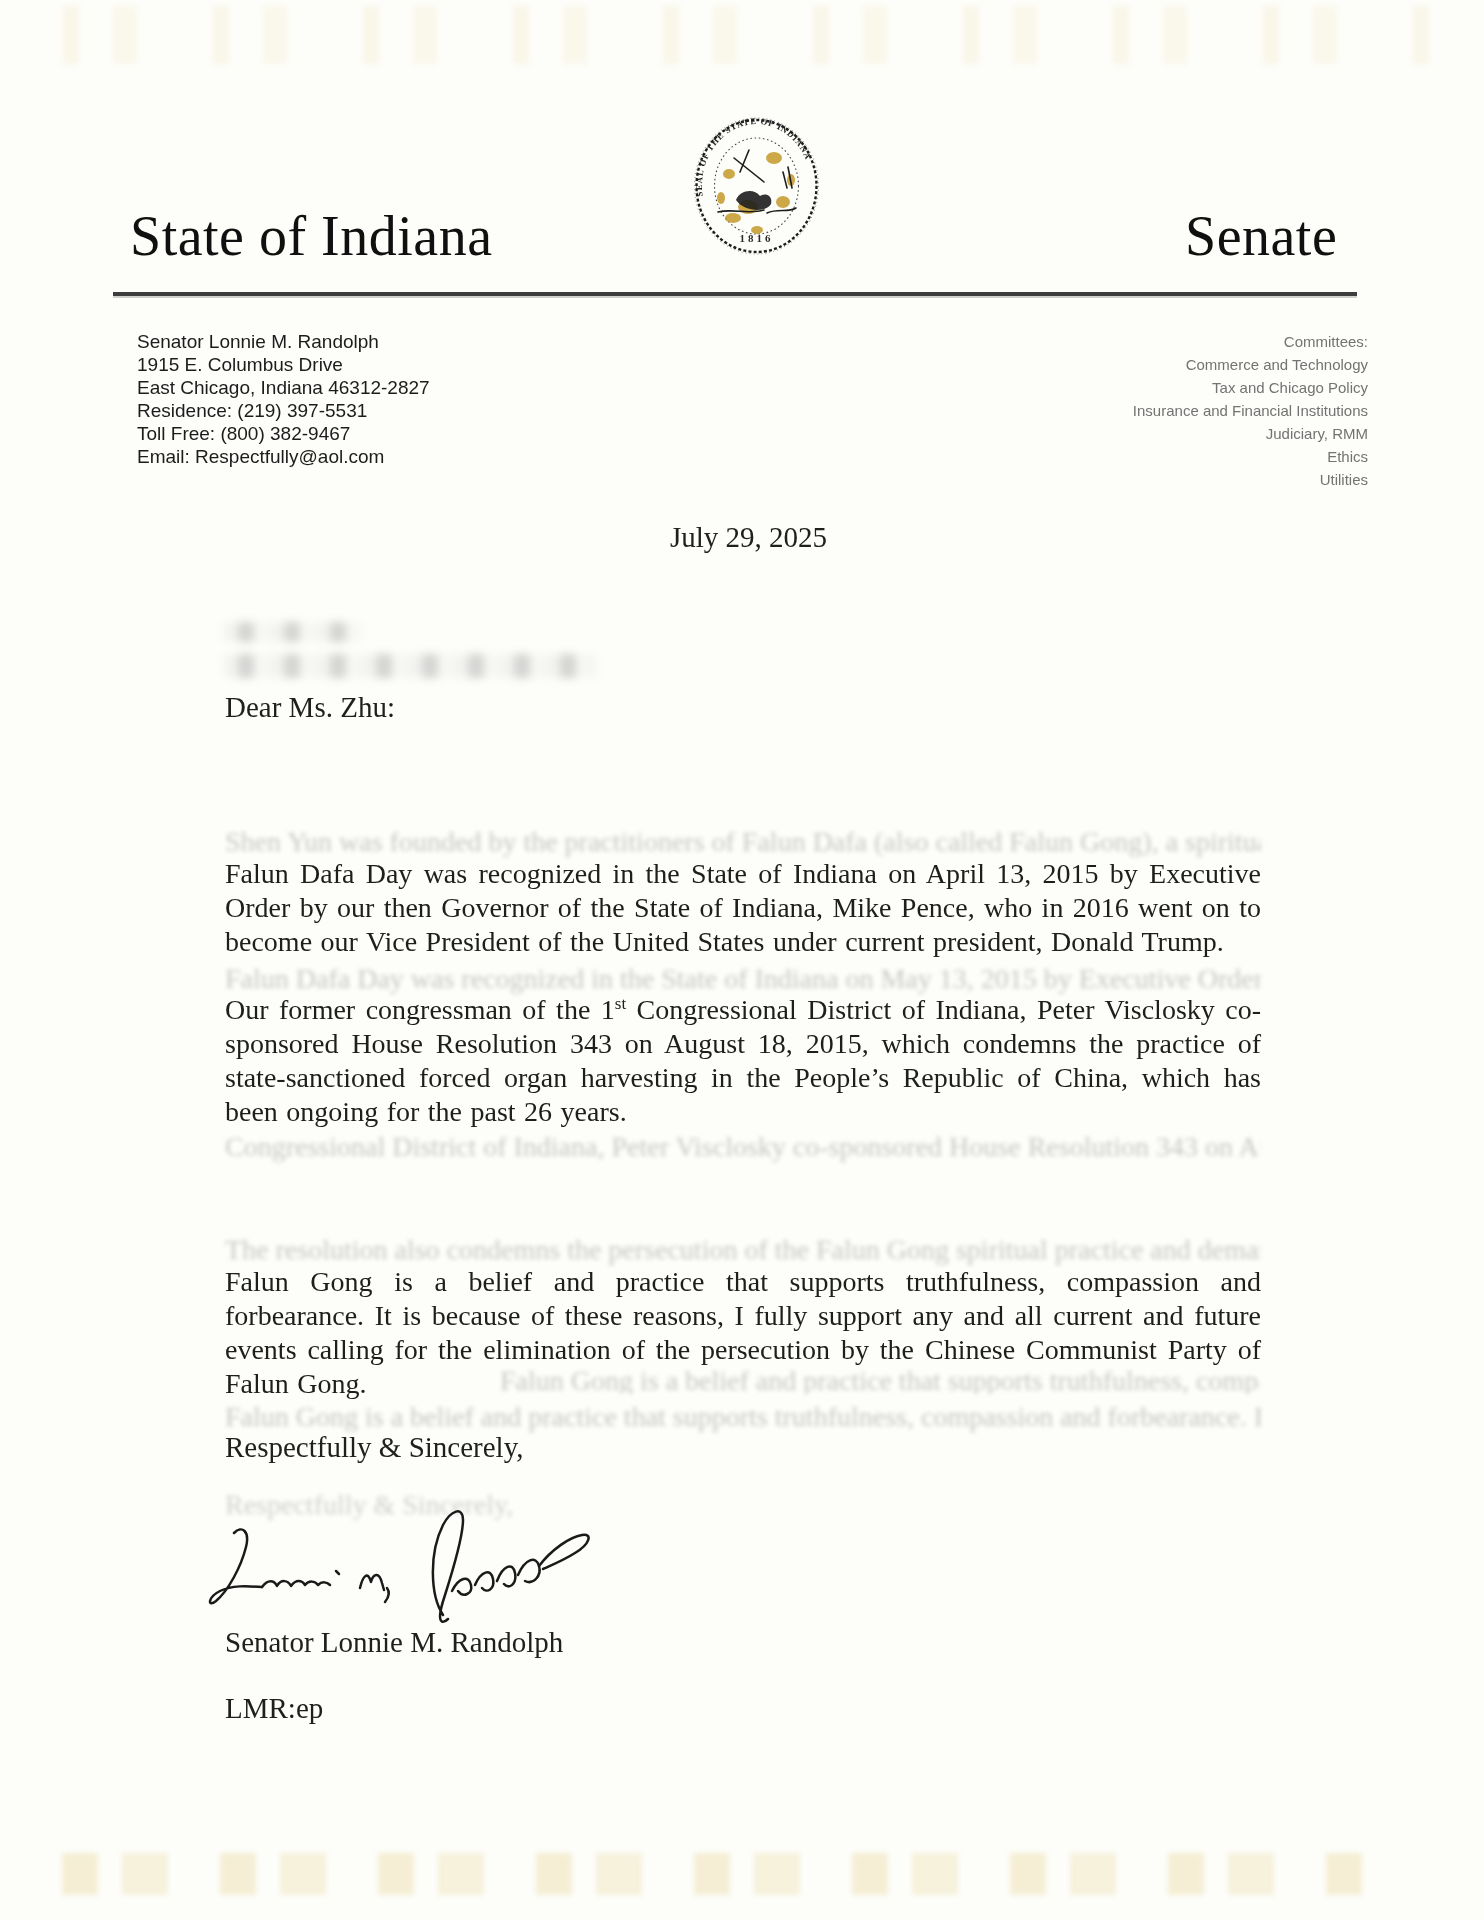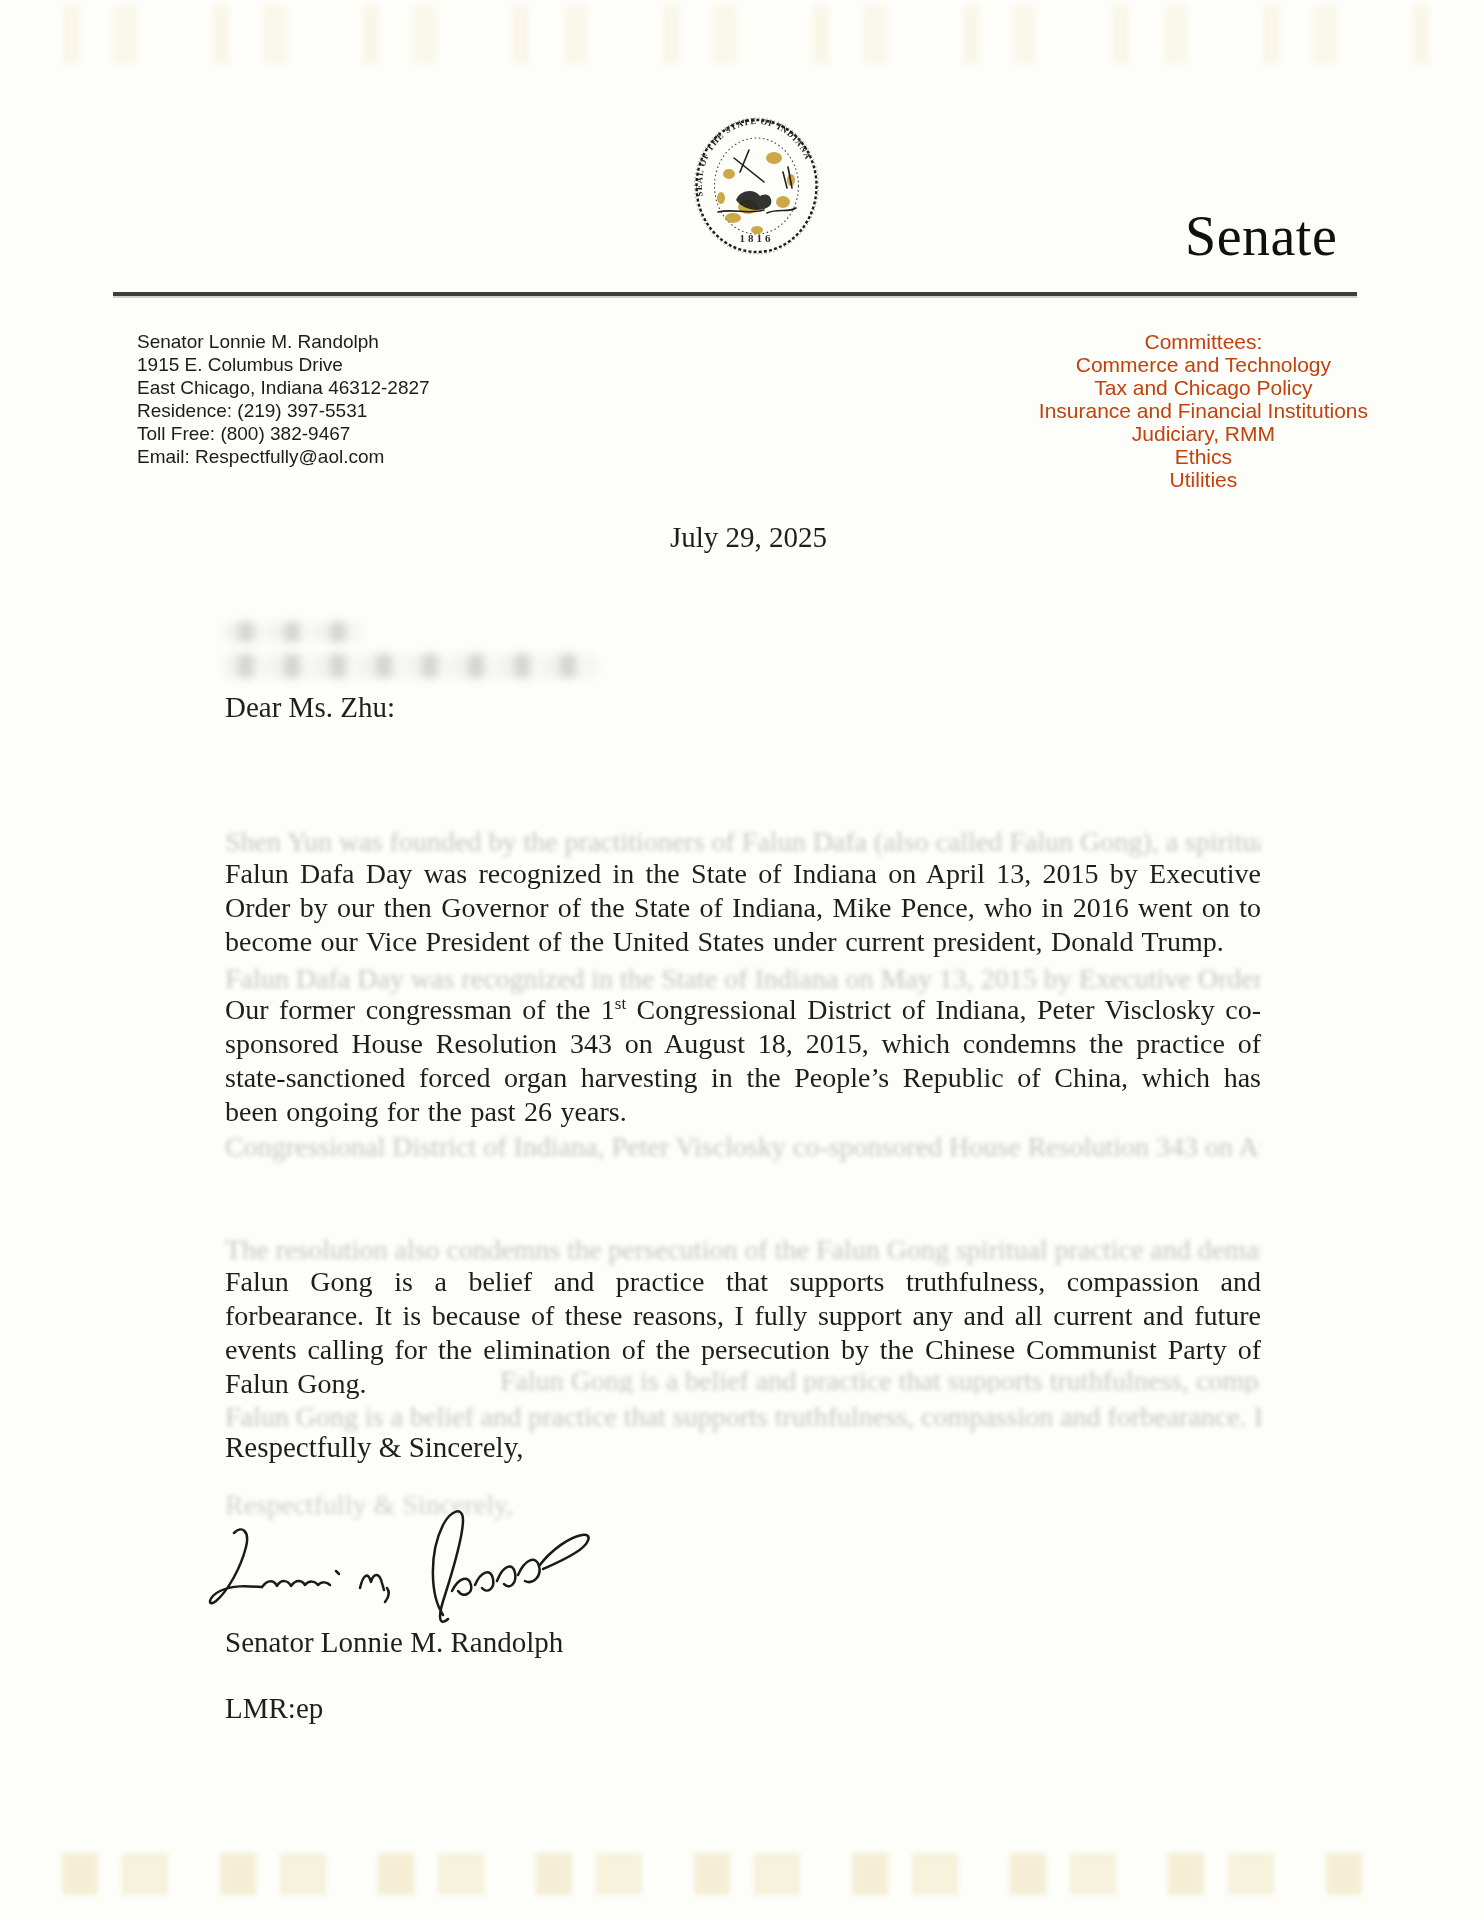--- a/index.html
+++ b/index.html
@@ -40,22 +40,22 @@
   .divider{
     position:absolute;left:113px;top:292px;width:1244px;height:4px;
     background:#3d3d3d;box-shadow:0 2px 0 rgba(80,80,80,.25);
   }
   .sans{font-family:"Liberation Sans","DejaVu Sans",sans-serif;}
   .sender{
     position:absolute;left:137px;top:330px;
     font-size:19px;line-height:23px;color:#1c1c1c;
   }
   .committees{
-    position:absolute;right:116px;top:330px;text-align:center;
-    font-size:21px;line-height:23px;color:#c2410c;
+    position:absolute;right:116px;top:330px;text-align:right;
+    font-size:15px;line-height:23px;color:#737373;
   }
   .date{position:absolute;left:670px;top:521px;font-size:29px;white-space:nowrap;}
   .redacted{
     position:absolute;border-radius:3px;opacity:.7;filter:blur(4px);
     background:repeating-linear-gradient(90deg,
       rgba(130,130,130,.12) 0 14px, rgba(110,110,110,.40) 14px 30px,
       rgba(140,140,140,.08) 30px 46px);
   }
   .redacted.r1{left:224px;top:622px;width:138px;height:20px;}
   .redacted.r2{left:224px;top:654px;width:372px;height:24px;}
@@ -86,20 +86,21 @@
   .signer{position:absolute;left:225px;top:1626px;font-size:29px;white-space:nowrap;}
   .initials{position:absolute;left:225px;top:1692px;font-size:29px;white-space:nowrap;}
 </style>
 </head>
 <body>
 
 <div class="page">
 
   <div class="scan-artifact top"></div>
 
+  <div class="org-title org-left">State of Indiana</div>
 
   <svg class="seal" width="137" height="146" viewBox="0 0 137 146">
     <ellipse cx="68.5" cy="74" rx="60" ry="66" fill="none" stroke="#1d1d1d" stroke-width="2.4" stroke-dasharray="3 2.2"></ellipse>
     <ellipse cx="68.5" cy="74" rx="62" ry="68" fill="none" stroke="#1d1d1d" stroke-width="1" stroke-dasharray="1 3" opacity=".55"></ellipse>
     <ellipse cx="68.5" cy="74" rx="42" ry="48" fill="none" stroke="#1d1d1d" stroke-width="1.1" stroke-dasharray="1.6 2.6" opacity=".8"></ellipse>
     <defs>
       <path id="ringPath" d="M 15,86 A 55,62 0 0 1 68.5,12 A 55,62 0 0 1 122,86"></path>
     </defs>
     <text font-family="'Liberation Serif',serif" font-size="8.6" font-weight="bold" fill="#1d1d1d" letter-spacing="1">
       <textPath href="#ringPath" startOffset="2">SEAL OF THE STATE OF INDIANA</textPath>

